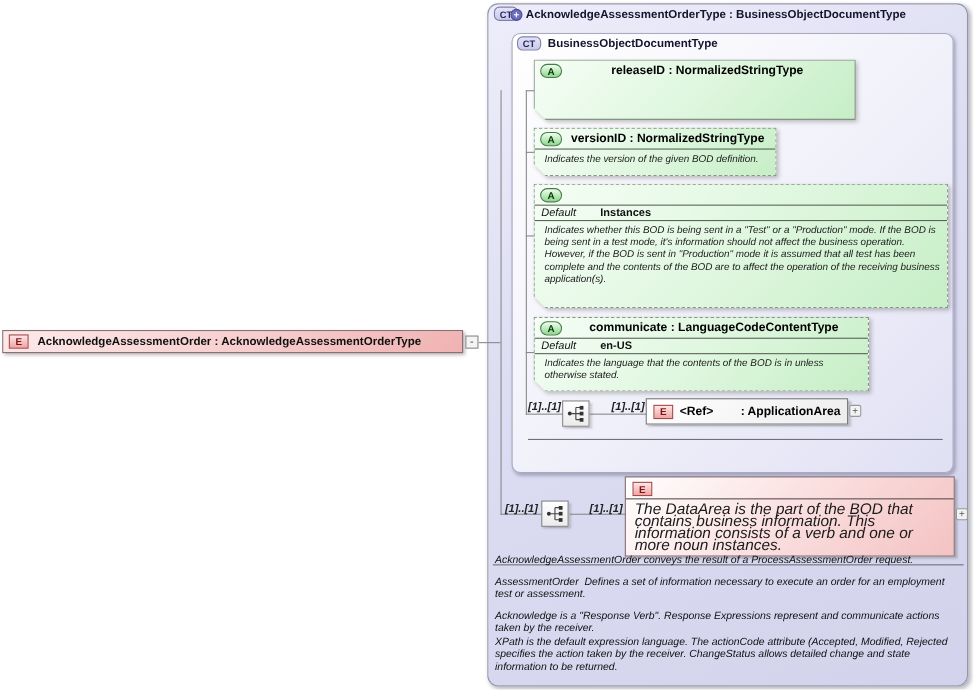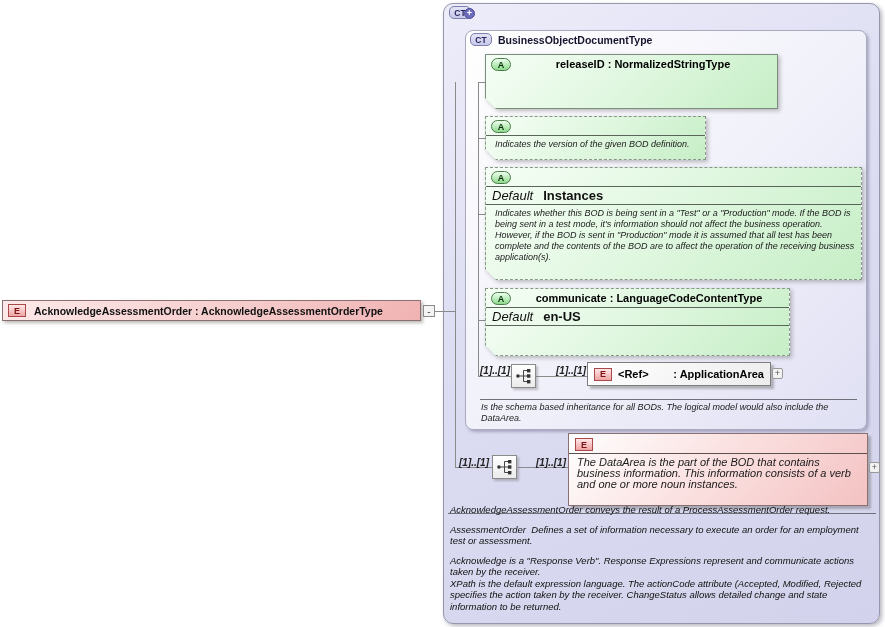--- a/index.html
+++ b/index.html
@@ -52,22 +52,22 @@
   .attr-wrap { position: absolute; filter: drop-shadow(2.5px 2.5px 2px rgba(110,110,110,0.45)); }
   .attr-box { width: 100%; height: 100%; display: flex; flex-direction: column;
     background: linear-gradient(135deg, #f6fef6 0%, #ddf6dd 55%, #c6eec6 100%);
     clip-path: polygon(0 0, 100% 0, 100% 100%, 11px 100%, 0 calc(100% - 11px)); }
   .req { border: 1px solid #7d8d7d; }
   .opt { border: 1px dashed #8a968a; }
   .attr-title { display: flex; align-items: flex-start; gap: 6px; padding: 3px 8px 2px 5px;
     font-weight: bold; font-size: 11px; color: #000; }
   .attr-title .txt { flex: 1; text-align: center; line-height: 13px; }
   .break { word-break: break-all; }
-  .default-row { display: flex; gap: 10px; align-items: baseline; padding: 1px 8px 1px 6px;
-    border-top: 1px solid #5a655a; border-bottom: 1px solid #5a655a; font-size: 13px; color: #111; }
+  .default-row { display: flex; gap: 22px; align-items: baseline; padding: 1px 8px 1px 6px;
+    border-top: 1px solid #5a655a; border-bottom: 1px solid #5a655a; font-size: 10px; color: #111; }
   .default-row .lbl { font-style: italic; }
   .default-row .val { font-weight: bold; }
   .attr-doc { font-style: italic; font-size: 9px; line-height: 11px; color: #1a1a1a;
     padding: 3px 6px 4px 9px; border-top: 1px solid #5a655a; flex: 1; }
   .attr-doc.nb { border-top: none; }
 
   .seq { position: absolute; width: 25px; height: 24px;
     background: linear-gradient(#ffffff, #ebebeb); border: 1px solid #8a8a8a;
     box-shadow: 2px 2px 2px rgba(110,110,110,0.4);
     display: flex; align-items: center; justify-content: center; }
@@ -81,21 +81,21 @@
   .ref-box .gap { width: 14px; }
 
   .data-box { position: absolute; left: 568px; top: 433px; width: 300px; height: 73px;
     display: flex; flex-direction: column;
     background: linear-gradient(135deg, #ffffff 0%, #fcе9e9 35%, #fbe2e2 40%, #f4c2c2 100%);
     background: linear-gradient(135deg, #ffffff 0%, #fbe2e2 45%, #f4c2c2 100%);
     border: 1px solid #8a7070; box-shadow: 2.5px 2.5px 2px rgba(110,110,110,0.45); }
   .data-title { display: flex; align-items: flex-start; gap: 6px; padding: 4px 8px 2px 6px;
     font-weight: bold; font-size: 11px; color: #000; }
   .data-title .txt { flex: 1; text-align: center; line-height: 14px; }
-  .data-doc { font-style: italic; font-size: 11px; line-height: 11px; color: #1a1a1a;
+  .data-doc { font-style: italic; font-size: 14px; line-height: 11px; color: #1a1a1a;
     padding: 3px 6px 3px 8px; border-top: 1px solid #5a5050; flex: 1; }
 
   .expand { position: absolute; width: 11px; height: 11px; background: #f2f2f2;
     border: 1px solid #999; border-radius: 2px; font-size: 9px; line-height: 9px; color: #555;
     display: flex; align-items: center; justify-content: center; }
 
   .inner-doc { position: absolute; left: 481px; top: 402px; width: 376px;
     font-style: italic; font-size: 9px; line-height: 11px; color: #1a1a1a; }
   .sep { position: absolute; background: #70707a; height: 1px; }
 
@@ -122,20 +122,21 @@
   <div class="line hline" style="left:478px;top:376px;width:34px"></div>
   <div class="line hline" style="left:536px;top:376px;width:52px"></div>
   <div class="line hline" style="left:455px;top:467px;width:38px"></div>
   <div class="line hline" style="left:518px;top:467px;width:51px"></div>
 
   <div class="outer-title">
     <span class="ct-icon">
       <span>CT</span>
       <span class="plus-bub">+</span>
     </span>
+    <span>AcknowledgeAssessmentOrderType : BusinessObjectDocumentType</span>
   </div>
   <div class="inner-title">
     <span class="ct-icon">
       <span>CT</span>
     </span>
     <span>BusinessObjectDocumentType</span>
   </div>
 
   <div class="root-elem">
     <span class="e-icon">E</span>
@@ -149,20 +150,21 @@
         <span class="a-icon">A</span>
         <span class="txt">releaseID : NormalizedStringType</span>
       </div>
     </div>
   </div>
 
   <div class="attr-wrap" style="left:485px;top:116px;width:221px;height:44px">
     <div class="attr-box opt">
       <div class="attr-title">
         <span class="a-icon">A</span>
+        <span class="txt">versionID : NormalizedStringType</span>
       </div>
       <div class="attr-doc">Indicates the version of the given BOD definition.</div>
     </div>
   </div>
 
   <div class="attr-wrap" style="left:485px;top:167px;width:377px;height:113px">
     <div class="attr-box opt">
       <div class="attr-title">
         <span class="a-icon">A</span>
       </div>
@@ -177,20 +179,21 @@
   <div class="attr-wrap" style="left:485px;top:288px;width:305px;height:68px">
     <div class="attr-box opt">
       <div class="attr-title">
         <span class="a-icon">A</span>
         <span class="txt">communicate : LanguageCodeContentType</span>
       </div>
       <div class="default-row">
         <span class="lbl">Default</span>
         <span class="val">en-US</span>
       </div>
+      <div class="attr-doc nb">Indicates the language that the contents of the BOD is in unless otherwise stated.</div>
     </div>
   </div>
 
   <div class="card" style="left:480px;top:365px">[1]..[1]</div>
   <div class="seq" style="left:511px;top:364px">
     <svg width="17" height="16" viewBox="0 0 17 16">
       <circle cx="3" cy="8" r="1.8" fill="#333"></circle>
       <path d="M4.5 8 H8.5 M8.5 2.5 V13.5 M8.5 2.5 H12.5 M8.5 8 H12.5 M8.5 13.5 H12.5" stroke="#444" stroke-width="1" fill="none"></path>
       <rect x="12" y="1" width="3.4" height="3.4" fill="#333"></rect>
       <rect x="12" y="6.3" width="3.4" height="3.4" fill="#333"></rect>
@@ -200,21 +203,20 @@
   <div class="card" style="left:556px;top:365px">[1]..[1]</div>
   <div class="ref-box">
     <span class="e-icon">E</span>
     <span>&lt;Ref&gt;</span>
     <span class="gap"></span>
     <span>: ApplicationArea</span>
   </div>
   <div class="expand" style="left:772px;top:368px">+</div>
 
   <div class="sep" style="left:480px;top:399px;width:377px"></div>
-  <div class="inner-doc">Is the schema based inheritance for all BODs. The logical model would also include the DataArea.</div>
 
   <div class="card" style="left:459px;top:457px">[1]..[1]</div>
   <div class="seq" style="left:492px;top:455px">
     <svg width="17" height="16" viewBox="0 0 17 16">
       <circle cx="3" cy="8" r="1.8" fill="#333"></circle>
       <path d="M4.5 8 H8.5 M8.5 2.5 V13.5 M8.5 2.5 H12.5 M8.5 8 H12.5 M8.5 13.5 H12.5" stroke="#444" stroke-width="1" fill="none"></path>
       <rect x="12" y="1" width="3.4" height="3.4" fill="#333"></rect>
       <rect x="12" y="6.3" width="3.4" height="3.4" fill="#333"></rect>
       <rect x="12" y="12" width="3.4" height="3.4" fill="#333"></rect>
     </svg>

